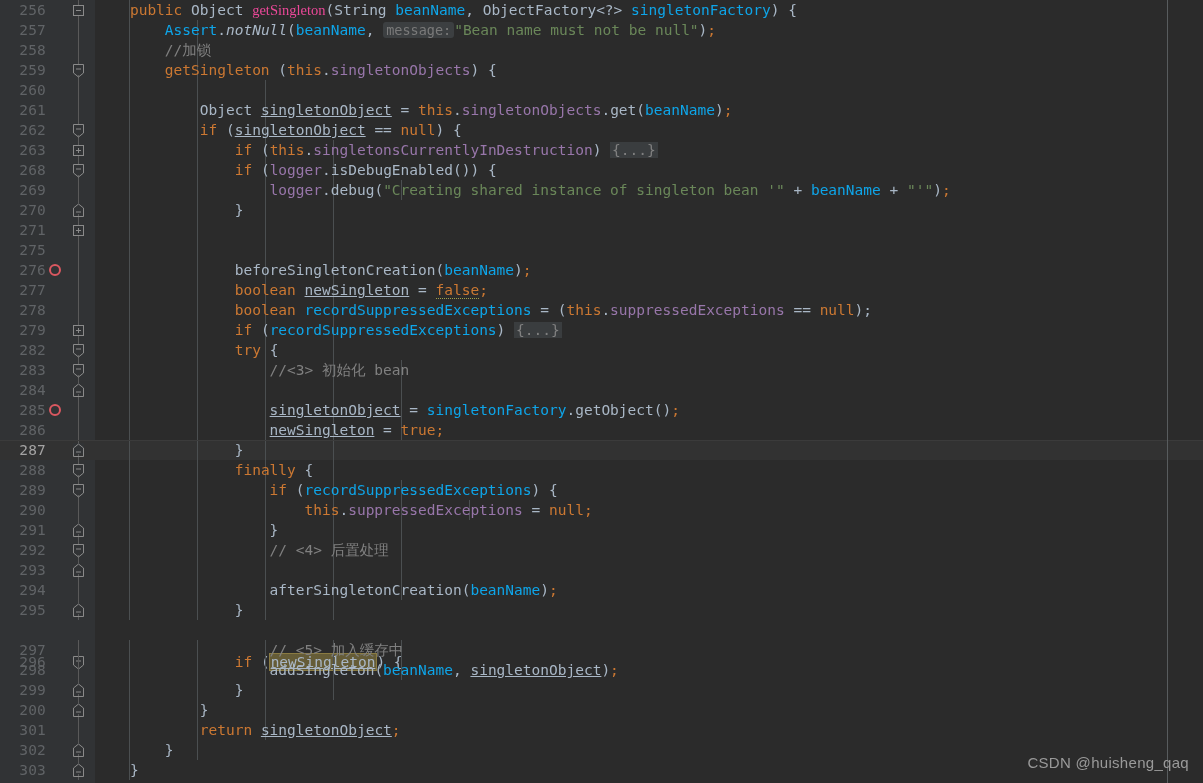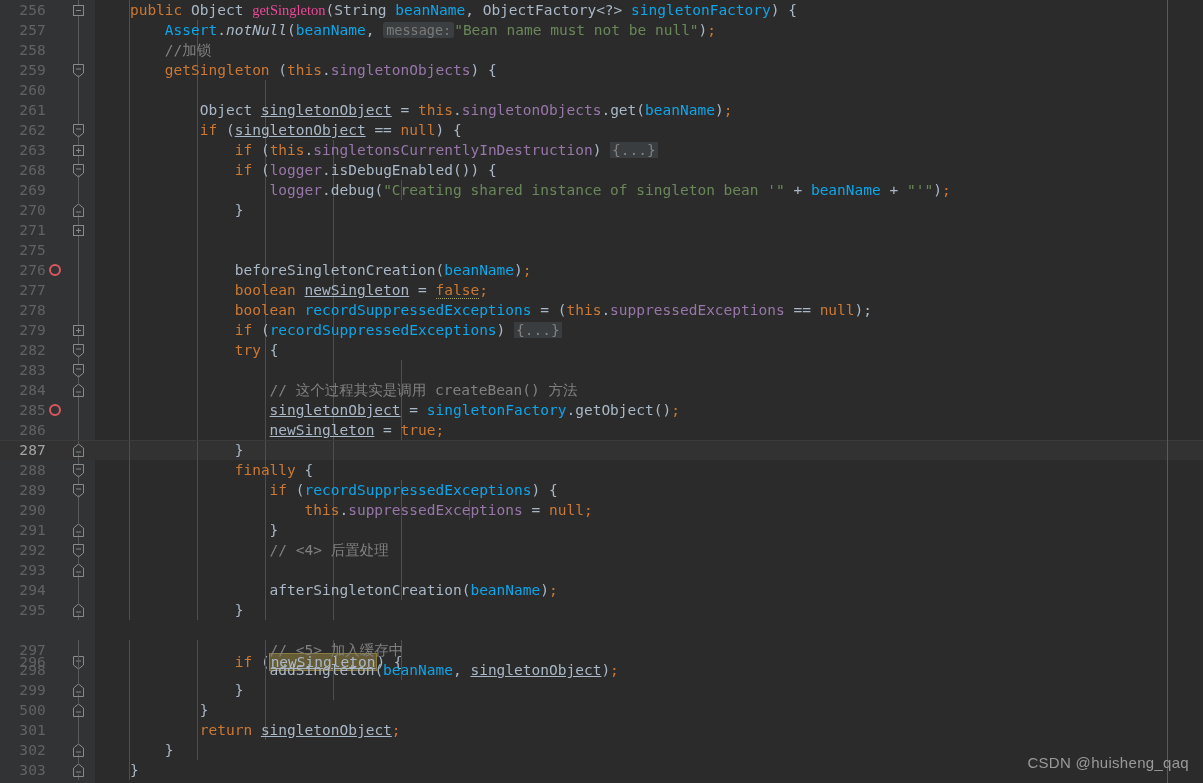--- a/index.html
+++ b/index.html
@@ -226,25 +226,25 @@
             <line x1="3" y1="5.5" x2="8" y2="5.5" stroke="#8a8a8a"></line>
             <line x1="5.5" y1="3" x2="5.5" y2="8" stroke="#8a8a8a"></line>
           </svg></span><span class="iguide" style="left:129px;"></span><span class="iguide" style="left:197px;"></span><span class="iguide" style="left:265px;"></span><span class="iguide" style="left:333px;"></span><span class="code">                <span class="kw">if</span> <span class="punc">(</span><span class="ident">recordSuppressedExceptions</span><span class="punc">) </span><span class="foldph">{...}</span></span></div>
       <div class="row" style="position:absolute;left:0;top:340px;width:1203px;"><span class="lineno">282</span><span class="foldline"></span><span class="fold" style="top:4px;background:#313335;"><svg width="11" height="14" viewBox="0 0 11 14">
             <path d="M0.5 0.5 H10.5 V9 L5.5 13 L0.5 9 Z" fill="none" stroke="#8a8a8a"></path>
             <line x1="3" y1="5" x2="8" y2="5" stroke="#8a8a8a"></line>
           </svg></span><span class="iguide" style="left:129px;"></span><span class="iguide" style="left:197px;"></span><span class="iguide" style="left:265px;"></span><span class="iguide" style="left:333px;"></span><span class="code">                <span class="kw">try</span> <span class="punc">{</span></span></div>
       <div class="row" style="position:absolute;left:0;top:360px;width:1203px;"><span class="lineno">283</span><span class="foldline"></span><span class="fold" style="top:4px;background:#313335;"><svg width="11" height="14" viewBox="0 0 11 14">
             <path d="M0.5 0.5 H10.5 V9 L5.5 13 L0.5 9 Z" fill="none" stroke="#8a8a8a"></path>
             <line x1="3" y1="5" x2="8" y2="5" stroke="#8a8a8a"></line>
+          </svg></span><span class="iguide" style="left:129px;"></span><span class="iguide" style="left:197px;"></span><span class="iguide" style="left:265px;"></span><span class="iguide" style="left:333px;"></span><span class="iguide" style="left:401px;"></span><span class="code">                    <span class="cmt">//&lt;3&gt; 初始化 bean</span></span></div>
+      <div class="row" style="position:absolute;left:0;top:380px;width:1203px;"><span class="lineno">284</span><span class="foldline"></span><span class="fold" style="top:3px;background:#313335;"><svg width="11" height="14" viewBox="0 0 11 14">
+            <path d="M0.5 13.5 H10.5 V5 L5.5 1 L0.5 5 Z" fill="none" stroke="#8a8a8a"></path>
+            <line x1="3" y1="9" x2="8" y2="9" stroke="#8a8a8a"></line>
           </svg></span><span class="iguide" style="left:129px;"></span><span class="iguide" style="left:197px;"></span><span class="iguide" style="left:265px;"></span><span class="iguide" style="left:333px;"></span><span class="iguide" style="left:401px;"></span></div>
-      <div class="row" style="position:absolute;left:0;top:380px;width:1203px;"><span class="lineno">284</span><span class="foldline"></span><span class="fold" style="top:3px;background:#313335;"><svg width="11" height="14" viewBox="0 0 11 14">
-            <path d="M0.5 13.5 H10.5 V5 L5.5 1 L0.5 5 Z" fill="none" stroke="#8a8a8a"></path>
-            <line x1="3" y1="9" x2="8" y2="9" stroke="#8a8a8a"></line>
-          </svg></span><span class="iguide" style="left:129px;"></span><span class="iguide" style="left:197px;"></span><span class="iguide" style="left:265px;"></span><span class="iguide" style="left:333px;"></span><span class="iguide" style="left:401px;"></span><span class="code">                    <span class="cmt">// 这个过程其实是调用 createBean() 方法</span></span></div>
       <div class="row" style="position:absolute;left:0;top:400px;width:1203px;"><span class="lineno">285</span><span class="foldline"></span><span class="bp"></span><span class="iguide" style="left:129px;"></span><span class="iguide" style="left:197px;"></span><span class="iguide" style="left:265px;"></span><span class="iguide" style="left:333px;"></span><span class="iguide" style="left:401px;"></span><span class="code">                    <span class="local">singletonObject</span> = <span class="ident">singletonFactory</span><span class="punc">.</span><span class="call">getObject</span><span class="punc">()</span><span class="semi">;</span></span></div>
       <div class="row" style="position:absolute;left:0;top:420px;width:1203px;"><span class="lineno">286</span><span class="foldline"></span><span class="iguide" style="left:129px;"></span><span class="iguide" style="left:197px;"></span><span class="iguide" style="left:265px;"></span><span class="iguide" style="left:333px;"></span><span class="iguide" style="left:401px;"></span><span class="code">                    <span class="local">newSingleton</span> = <span class="kw">true</span><span class="semi">;</span></span></div>
       <div class="row current" style="position:absolute;left:0;top:440px;width:1203px;"><span class="lineno">287</span><span class="foldline"></span><span class="fold" style="top:3px;background:#313335;"><svg width="11" height="14" viewBox="0 0 11 14">
             <path d="M0.5 13.5 H10.5 V5 L5.5 1 L0.5 5 Z" fill="none" stroke="#8a8a8a"></path>
             <line x1="3" y1="9" x2="8" y2="9" stroke="#8a8a8a"></line>
           </svg></span><span class="iguide" style="left:129px;"></span><span class="iguide" style="left:197px;"></span><span class="iguide" style="left:265px;"></span><span class="iguide" style="left:333px;"></span><span class="code">                <span class="punc">}</span></span></div>
       <div class="row" style="position:absolute;left:0;top:460px;width:1203px;"><span class="lineno">288</span><span class="foldline"></span><span class="fold" style="top:4px;background:#313335;"><svg width="11" height="14" viewBox="0 0 11 14">
             <path d="M0.5 0.5 H10.5 V9 L5.5 13 L0.5 9 Z" fill="none" stroke="#8a8a8a"></path>
             <line x1="3" y1="5" x2="8" y2="5" stroke="#8a8a8a"></line>
           </svg></span><span class="iguide" style="left:129px;"></span><span class="iguide" style="left:197px;"></span><span class="iguide" style="left:265px;"></span><span class="iguide" style="left:333px;"></span><span class="code">                <span class="kw">finally</span> <span class="punc">{</span></span></div>
@@ -273,21 +273,21 @@
       <div class="row" style="position:absolute;left:0;top:652px;width:1175px;"><span class="lineno">296</span><span class="foldline"></span><span class="fold" style="top:4px;background:#313335;"><svg width="11" height="14" viewBox="0 0 11 14">
             <path d="M0.5 0.5 H10.5 V9 L5.5 13 L0.5 9 Z" fill="none" stroke="#8a8a8a"></path>
             <line x1="3" y1="5" x2="8" y2="5" stroke="#8a8a8a"></line>
           </svg></span><span class="iguide" style="left:129px;"></span><span class="iguide" style="left:197px;"></span><span class="iguide" style="left:265px;"></span><span class="iguide" style="left:333px;"></span><span class="code">                <span class="kw">if</span> <span class="punc">(</span><span class="hl"><span class="u">newSingleton</span></span><span class="punc">) {</span></span></div>
       <div class="row" style="position:absolute;left:0;top:640px;width:1203px;"><span class="lineno">297</span><span class="foldline"></span><span class="iguide" style="left:129px;"></span><span class="iguide" style="left:197px;"></span><span class="iguide" style="left:265px;"></span><span class="iguide" style="left:333px;"></span><span class="iguide" style="left:401px;"></span><span class="code">                    <span class="cmt">// &lt;5&gt; 加入缓存中</span></span></div>
       <div class="row" style="position:absolute;left:0;top:660px;width:1203px;"><span class="lineno">298</span><span class="foldline"></span><span class="iguide" style="left:129px;"></span><span class="iguide" style="left:197px;"></span><span class="iguide" style="left:265px;"></span><span class="iguide" style="left:333px;"></span><span class="iguide" style="left:401px;"></span><span class="code">                    <span class="call">addSingleton</span><span class="punc">(</span><span class="ident">beanName</span><span class="punc">, </span><span class="local">singletonObject</span><span class="punc">)</span><span class="semi">;</span></span></div>
       <div class="row" style="position:absolute;left:0;top:680px;width:1203px;"><span class="lineno">299</span><span class="foldline"></span><span class="fold" style="top:3px;background:#313335;"><svg width="11" height="14" viewBox="0 0 11 14">
             <path d="M0.5 13.5 H10.5 V5 L5.5 1 L0.5 5 Z" fill="none" stroke="#8a8a8a"></path>
             <line x1="3" y1="9" x2="8" y2="9" stroke="#8a8a8a"></line>
           </svg></span><span class="iguide" style="left:129px;"></span><span class="iguide" style="left:197px;"></span><span class="iguide" style="left:265px;"></span><span class="iguide" style="left:333px;"></span><span class="code">                <span class="punc">}</span></span></div>
-      <div class="row" style="position:absolute;left:0;top:700px;width:1203px;"><span class="lineno">500</span><span class="foldline"></span><span class="fold" style="top:3px;background:#313335;"><svg width="11" height="14" viewBox="0 0 11 14">
+      <div class="row" style="position:absolute;left:0;top:700px;width:1203px;"><span class="lineno">200</span><span class="foldline"></span><span class="fold" style="top:3px;background:#313335;"><svg width="11" height="14" viewBox="0 0 11 14">
             <path d="M0.5 13.5 H10.5 V5 L5.5 1 L0.5 5 Z" fill="none" stroke="#8a8a8a"></path>
             <line x1="3" y1="9" x2="8" y2="9" stroke="#8a8a8a"></line>
           </svg></span><span class="iguide" style="left:129px;"></span><span class="iguide" style="left:197px;"></span><span class="iguide" style="left:265px;"></span><span class="code">            <span class="punc">}</span></span></div>
       <div class="row" style="position:absolute;left:0;top:720px;width:1203px;"><span class="lineno">301</span><span class="foldline"></span><span class="iguide" style="left:129px;"></span><span class="iguide" style="left:197px;"></span><span class="iguide" style="left:265px;"></span><span class="code">            <span class="kw">return</span> <span class="local">singletonObject</span><span class="semi">;</span></span></div>
       <div class="row" style="position:absolute;left:0;top:740px;width:1000px;"><span class="lineno">302</span><span class="foldline"></span><span class="fold" style="top:3px;background:#313335;"><svg width="11" height="14" viewBox="0 0 11 14">
             <path d="M0.5 13.5 H10.5 V5 L5.5 1 L0.5 5 Z" fill="none" stroke="#8a8a8a"></path>
             <line x1="3" y1="9" x2="8" y2="9" stroke="#8a8a8a"></line>
           </svg></span><span class="iguide" style="left:129px;"></span><span class="iguide" style="left:197px;"></span><span class="code">        <span class="punc">}</span></span></div>
       <div class="row" style="position:absolute;left:0;top:760px;width:1203px;"><span class="lineno">303</span><span class="foldline"></span><span class="fold" style="top:3px;background:#313335;"><svg width="11" height="14" viewBox="0 0 11 14">
             <path d="M0.5 13.5 H10.5 V5 L5.5 1 L0.5 5 Z" fill="none" stroke="#8a8a8a"></path>

